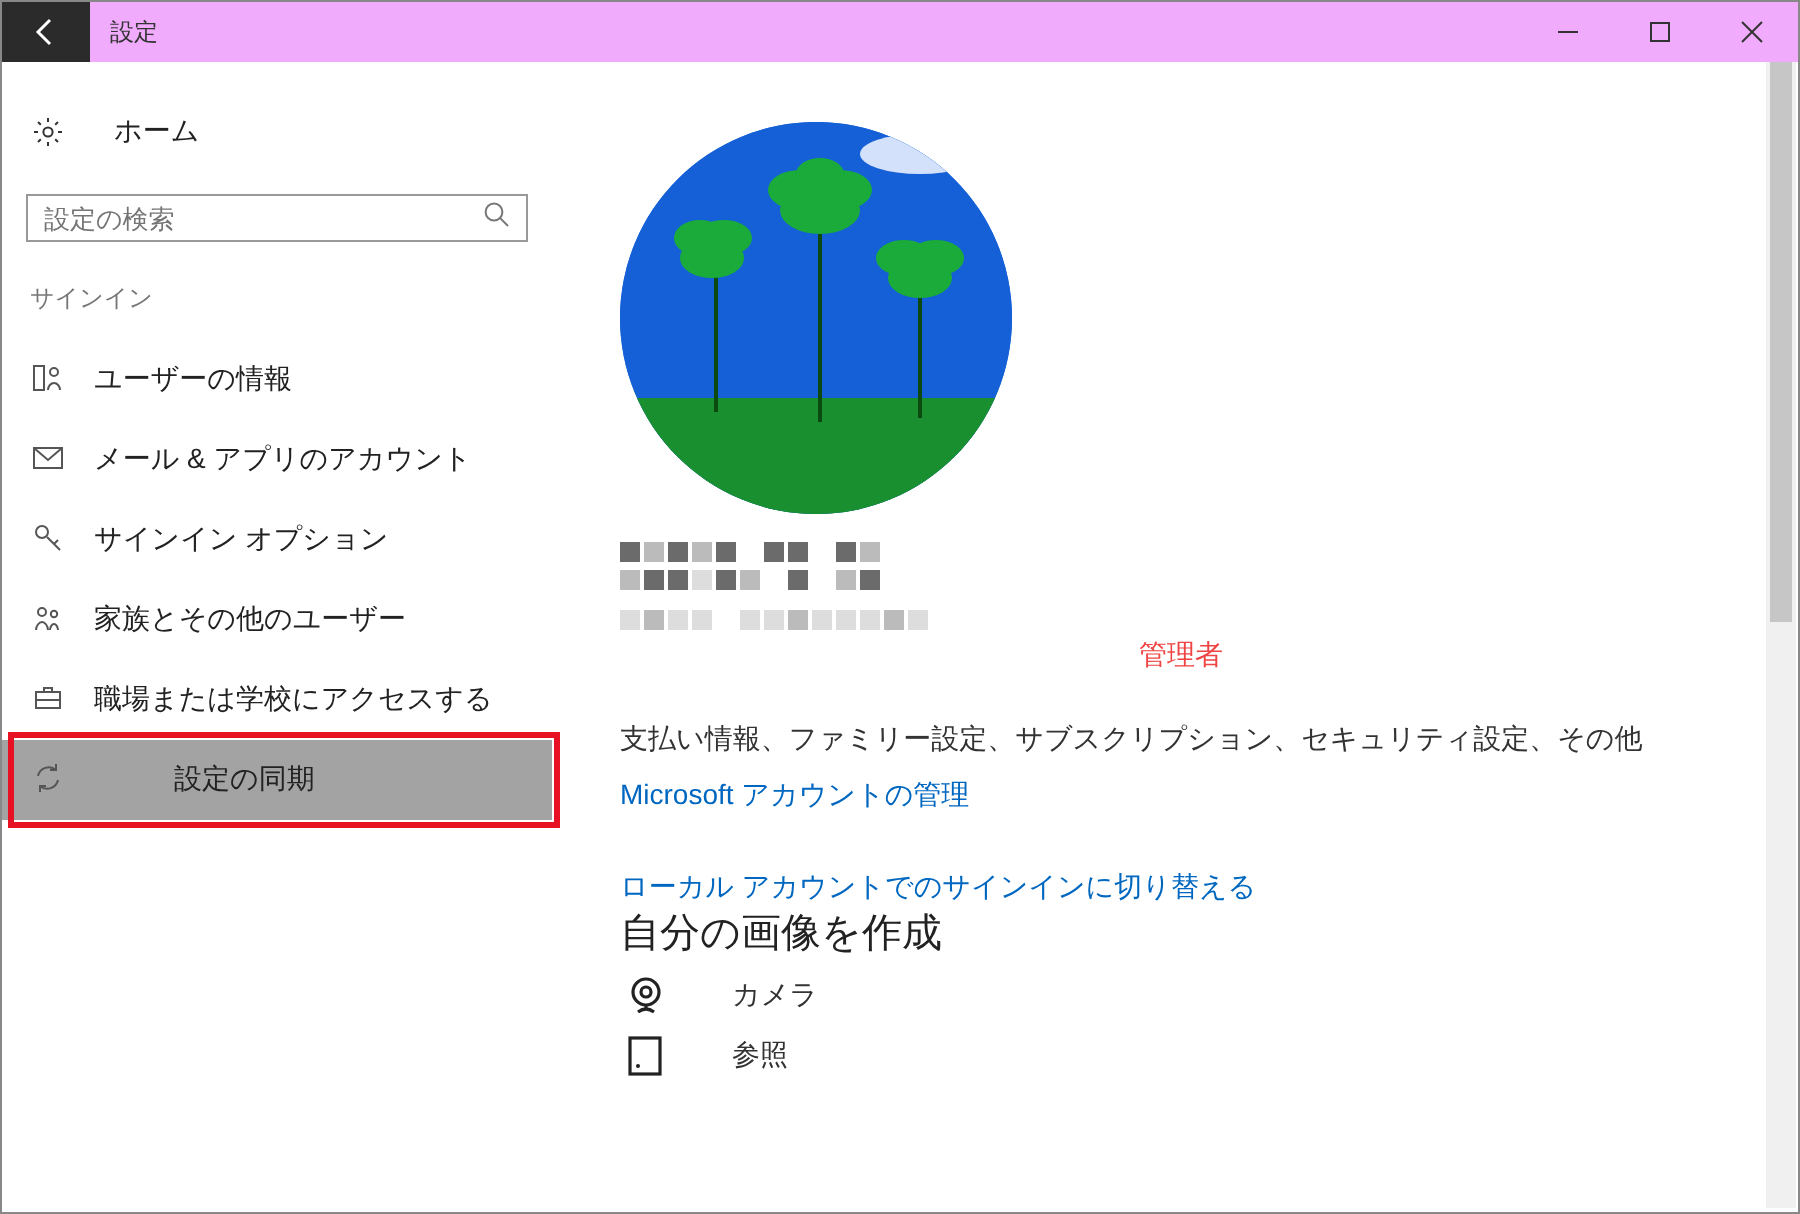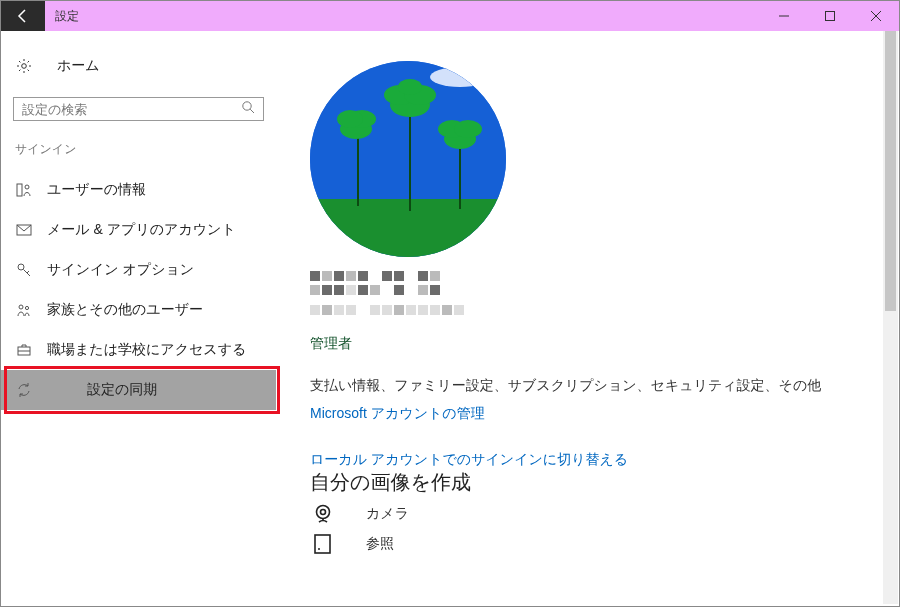--- a/index.html
+++ b/index.html
@@ -14,37 +14,37 @@
     .body { display: flex; height: calc(100% - 30px); }
 
     .sidebar { width: 275px; padding: 18px 0 0 0; }
     .home { display: flex; align-items: center; padding: 8px 14px; font-size: 14px; color: #222; gap: 10px; }
     .home .icn { width: 18px; display: flex; justify-content: center; margin-right: 14px; }
     .searchbox { margin: 14px 12px 16px 12px; height: 24px; border: 1px solid #999; display: flex; align-items: center; padding: 0 8px; }
     .searchbox input { flex: 1; border: none; outline: none; font-size: 13px; color: #666; background: transparent; }
     .searchbox .sicn { color: #777; }
     .section-label { padding: 4px 14px 12px 14px; font-size: 12px; color: #777; }
 
-    .nav-item { display: flex; align-items: center; padding: 11px 14px; font-size: 14px; color: #222; position: relative; }
+    .nav-item { display: flex; padding: 11px 14px; font-size: 14px; color: #222; position: relative; }
     .nav-item .icn { width: 18px; display: flex; justify-content: center; margin-right: 14px; color: #444; }
     .nav-item.selected { background: #a3a3a3; gap: 40px; }
     .highlight-box { position: absolute; left: 3px; top: -4px; right: -4px; bottom: -4px; border: 3px solid #e81123; pointer-events: none; }
 
     .content { flex: 1; padding: 30px 28px 0 34px; position: relative; overflow-y: auto; }
     .avatar-circle { width: 196px; height: 196px; border-radius: 50%; overflow: hidden; background: linear-gradient(180deg,#1a66e0 0%, #1a66e0 68%, #0b8a2a 68%, #0b8a2a 100%); position: relative; }
     .avatar-circle svg { position: absolute; inset: 0; }
 
     .pixelated { margin-top: 14px; display: flex; flex-direction: column; gap: 4px; }
     .pxrow { display: flex; gap: 2px; }
     .px { width: 10px; height: 10px; background: #bbb; }
     .px.d { background: #6b6b6b; }
     .px.l { background: #ddd; }
     .px.w { background: #fff; }
 
-    .role { margin-top: 20px; font-size: 14px; color: #14532d; }
+    .role { margin-top: 4px; font-size: 14px; color: #ef4444; text-align: center; }
     .desc { margin-top: 24px; font-size: 14px; color: #333; }
     .link { margin-top: 10px; font-size: 14px; color: #0067c0; }
     .link2 { margin-top: 28px; font-size: 14px; color: #0067c0; }
     .h2 { font-size: 20px; color: #222; }
 
     .opt { display: flex; align-items: center; margin-top: 6px; gap: 12px; }
     .opt .oicn { width: 26px; display: flex; justify-content: center; margin-right: 18px; }
     .opt .olabel { font-size: 14px; color: #333; }
 
     .scrollbar { position: absolute; right: 1px; top: 30px; width: 15px; height: calc(100% - 32px); background: #f0f0f0; }

